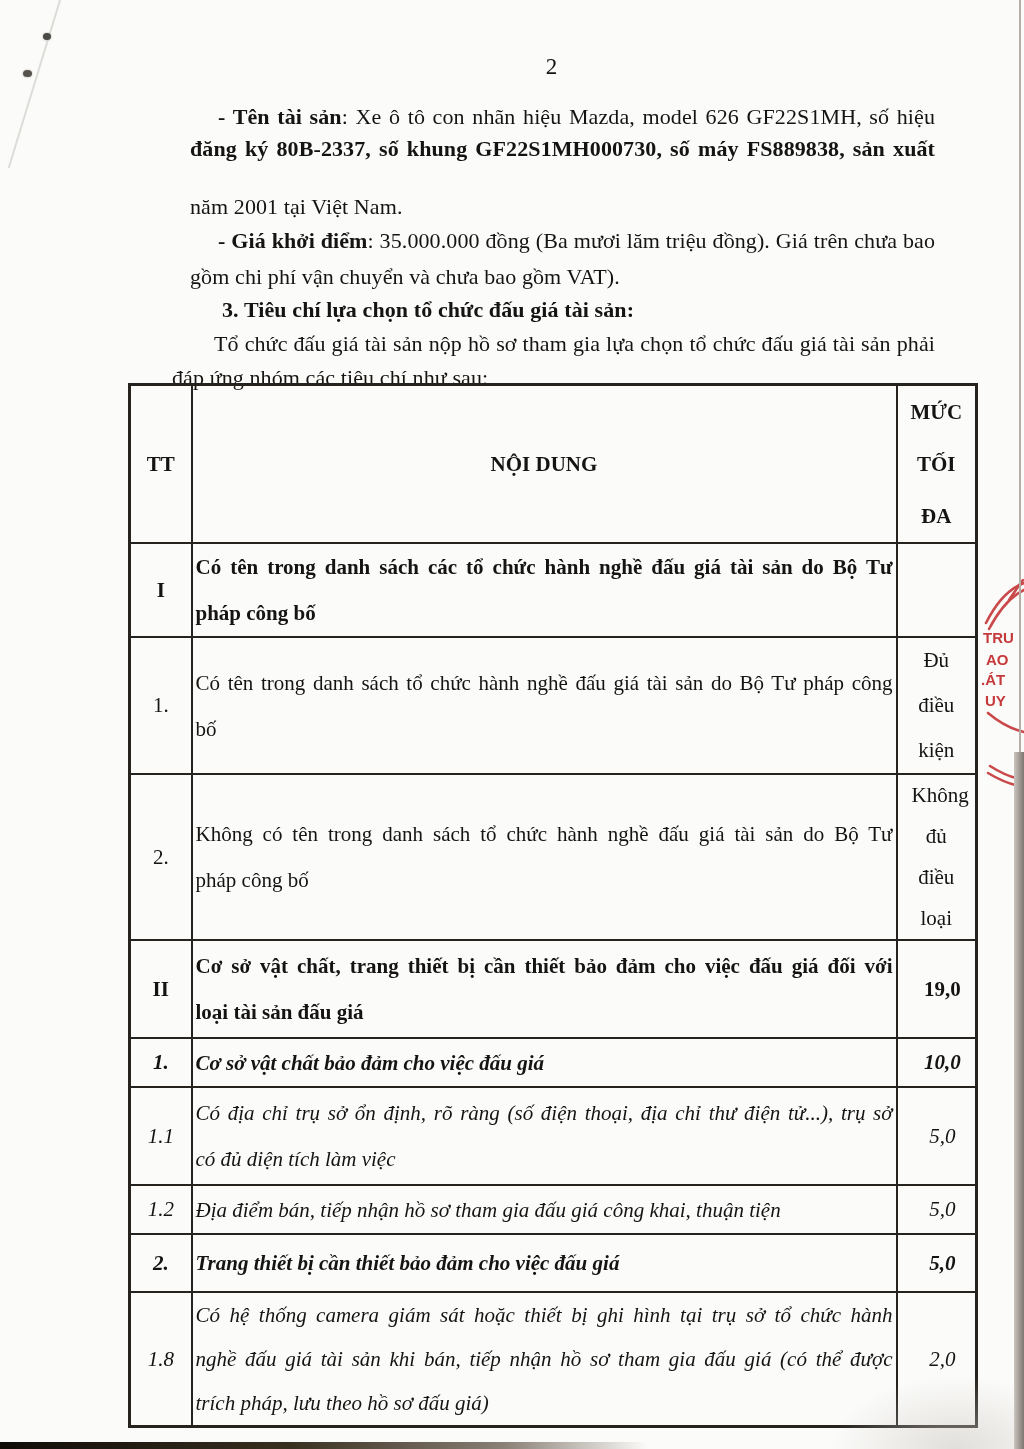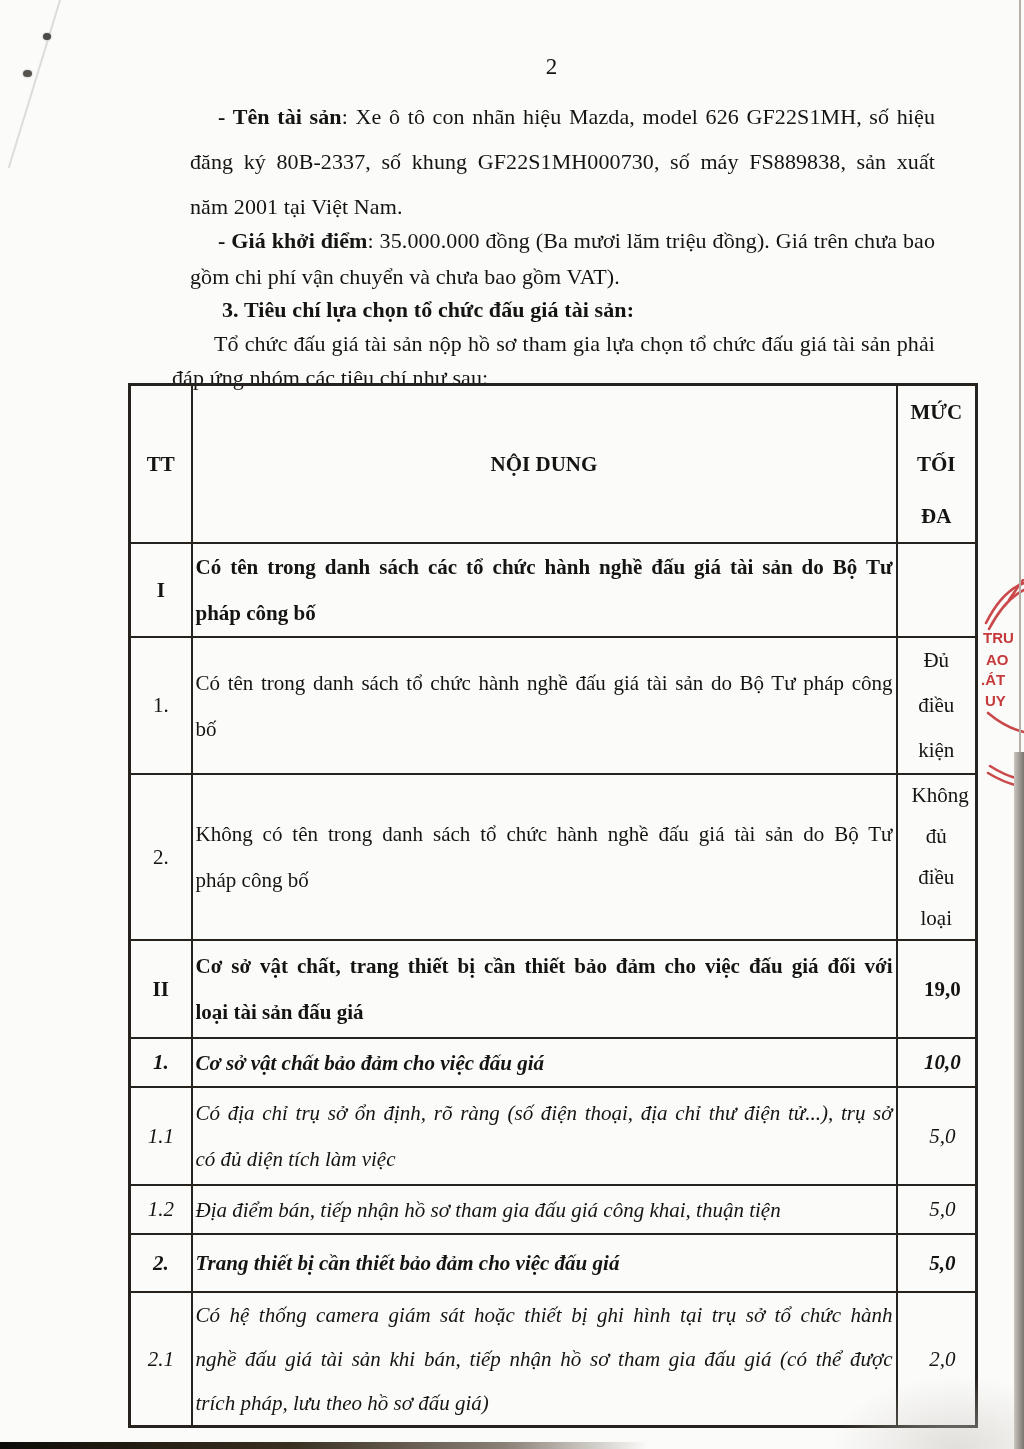--- a/index.html
+++ b/index.html
@@ -48,21 +48,21 @@
   .stamp{position:absolute;left:978px;top:579px;}
 </style>
 </head>
 <body>
 
 <div class="page">
 
   <div class="pagenum">2</div>
 
   <div class="tline fillw" style="left:218px;top:104px;width:717px;"><b>- Tên tài sản</b><span>: Xe ô tô con nhãn hiệu Mazda, model 626 GF22S1MH, số hiệu</span></div>
-  <div class="tline fillw" style="left:190px;top:149px;width:745px;">đăng ký 80B-2337, số khung GF22S1MH000730, số máy FS889838, sản xuất</div>
+  <div class="tline fillw" style="left:190px;top:136px;width:745px;font-weight:bold;">đăng ký 80B-2337, số khung GF22S1MH000730, số máy FS889838, sản xuất</div>
   <div class="tline" style="left:190px;top:194px;">năm 2001 tại Việt Nam.</div>
 
   <div class="tline fillw" style="left:218px;top:228px;width:717px;"><b>- Giá khởi điểm</b><span>: 35.000.000 đồng (Ba mươi lăm triệu đồng). Giá trên chưa bao</span></div>
   <div class="tline" style="left:190px;top:264px;">gồm chi phí vận chuyển và chưa bao gồm VAT).</div>
 
   <div class="tline" style="left:222px;top:297px;font-weight:bold;">3. Tiêu chí lựa chọn tổ chức đấu giá tài sản:</div>
 
   <div class="tline" style="left:172px;top:365px;">đáp ứng nhóm các tiêu chí như sau:</div>
   <div class="tline fillw" style="left:214px;top:331px;width:721px;">Tổ chức đấu giá tài sản nộp hồ sơ tham gia lựa chọn tổ chức đấu giá tài sản phải</div>
 
@@ -143,21 +143,21 @@
 
     <tr class="rbi" style="height:58px;">
       <td class="tt">2.</td>
       <td class="ct">
         <div class="ln">Trang thiết bị cần thiết bảo đảm cho việc đấu giá</div>
       </td>
       <td class="vnum">5,0</td>
     </tr>
 
     <tr class="rit" style="height:133px;">
-      <td class="tt">2.1</td>
+      <td class="tt">1.8</td>
       <td class="ct">
         <div class="ln44 fill">Có hệ thống camera giám sát hoặc thiết bị ghi hình tại trụ sở tổ chức hành</div>
         <div class="ln44 fill">nghề đấu giá tài sản khi bán, tiếp nhận hồ sơ tham gia đấu giá (có thể được</div>
         <div class="ln44">trích pháp, lưu theo hồ sơ đấu giá)</div>
       </td>
       <td class="vnum">2,0</td>
     </tr>
   </tbody>
     </table>
 

